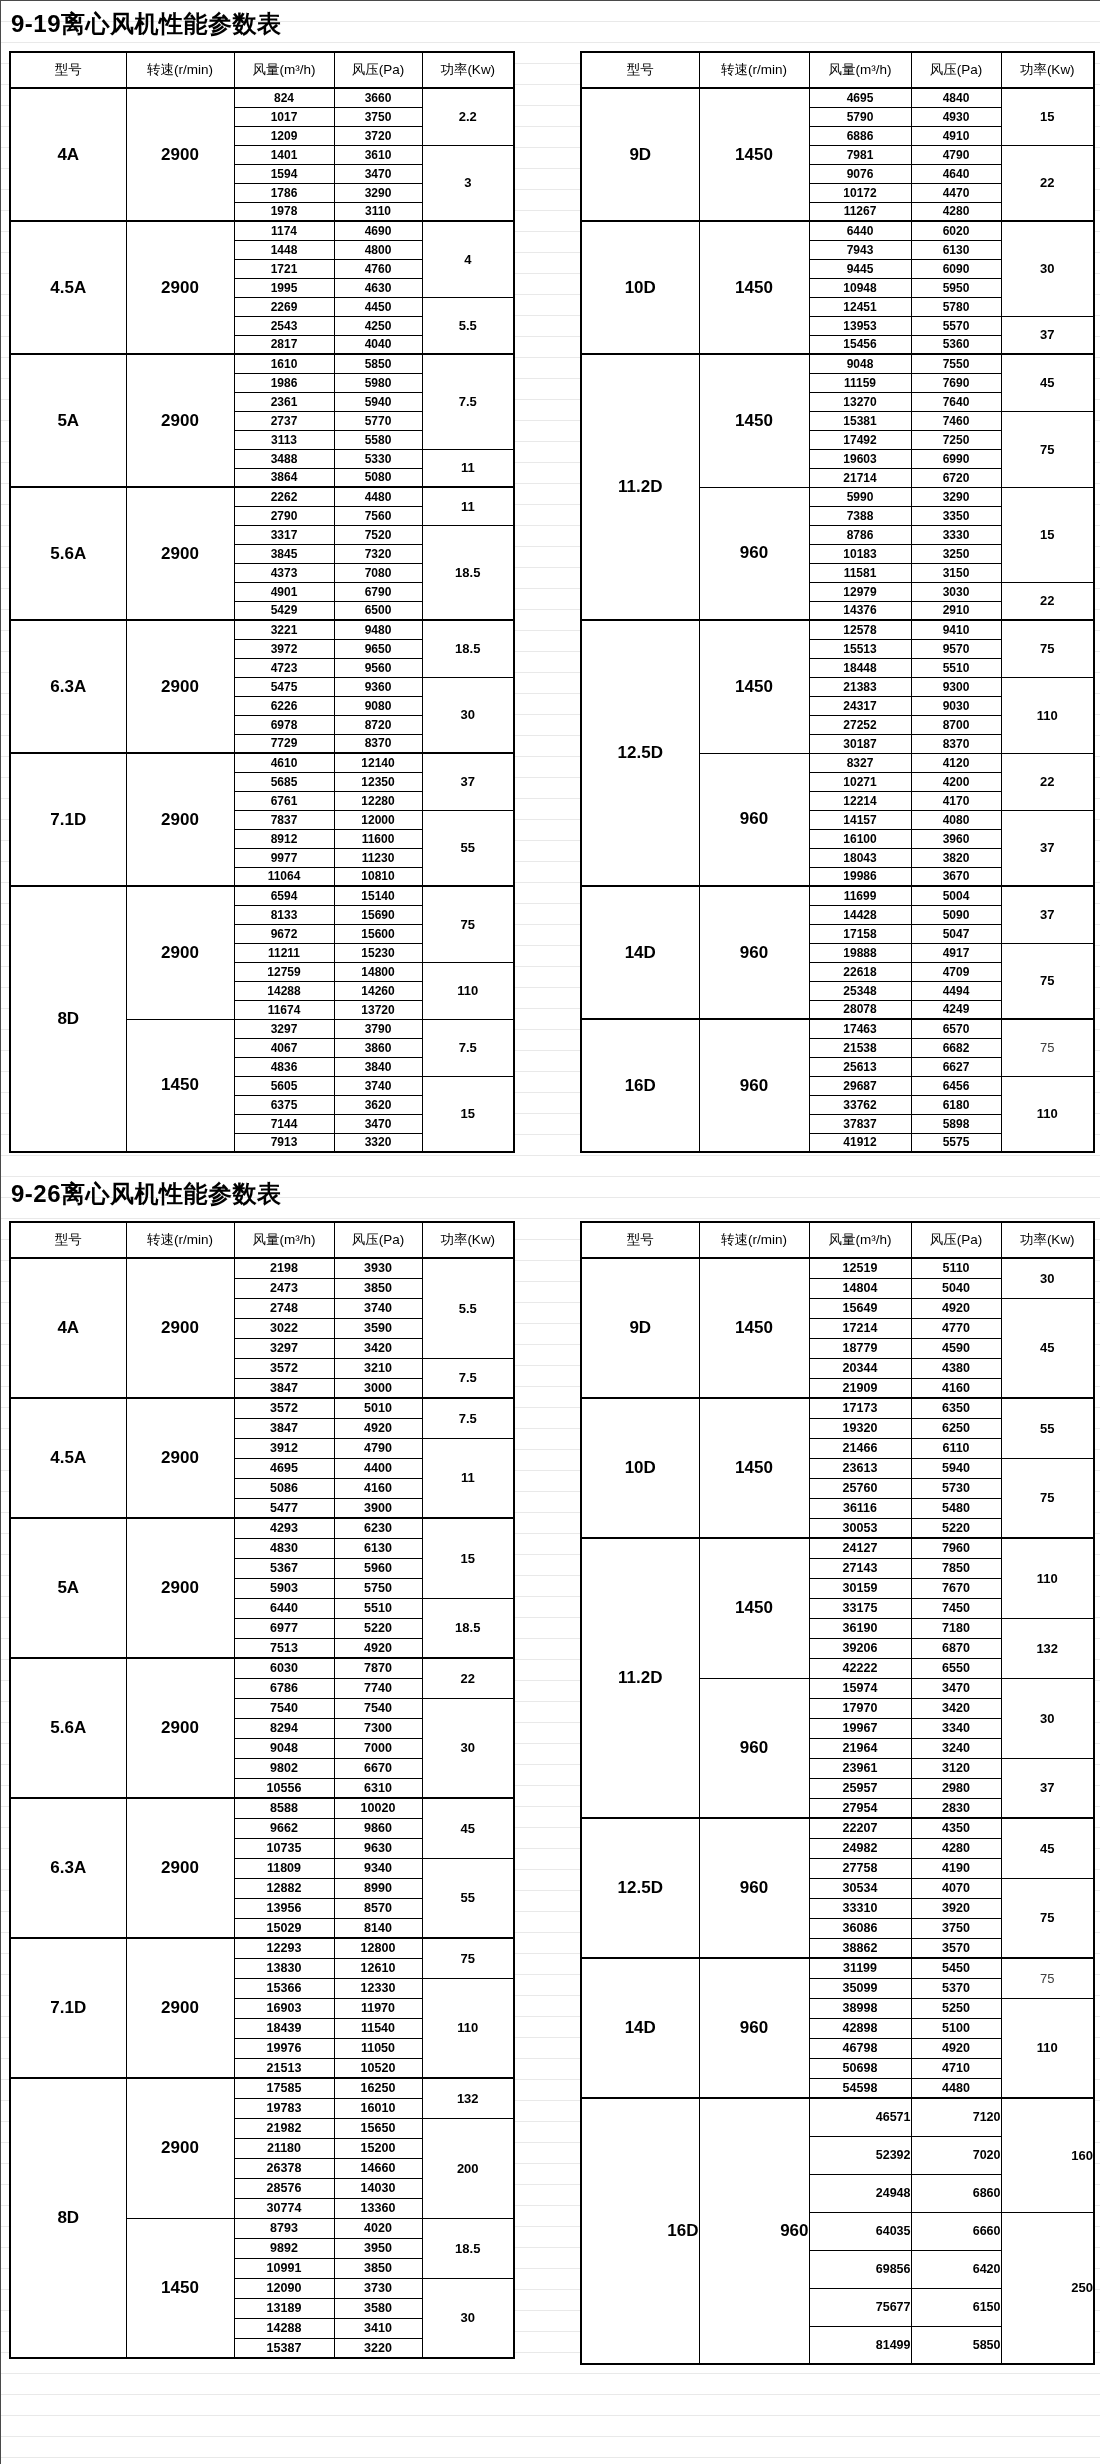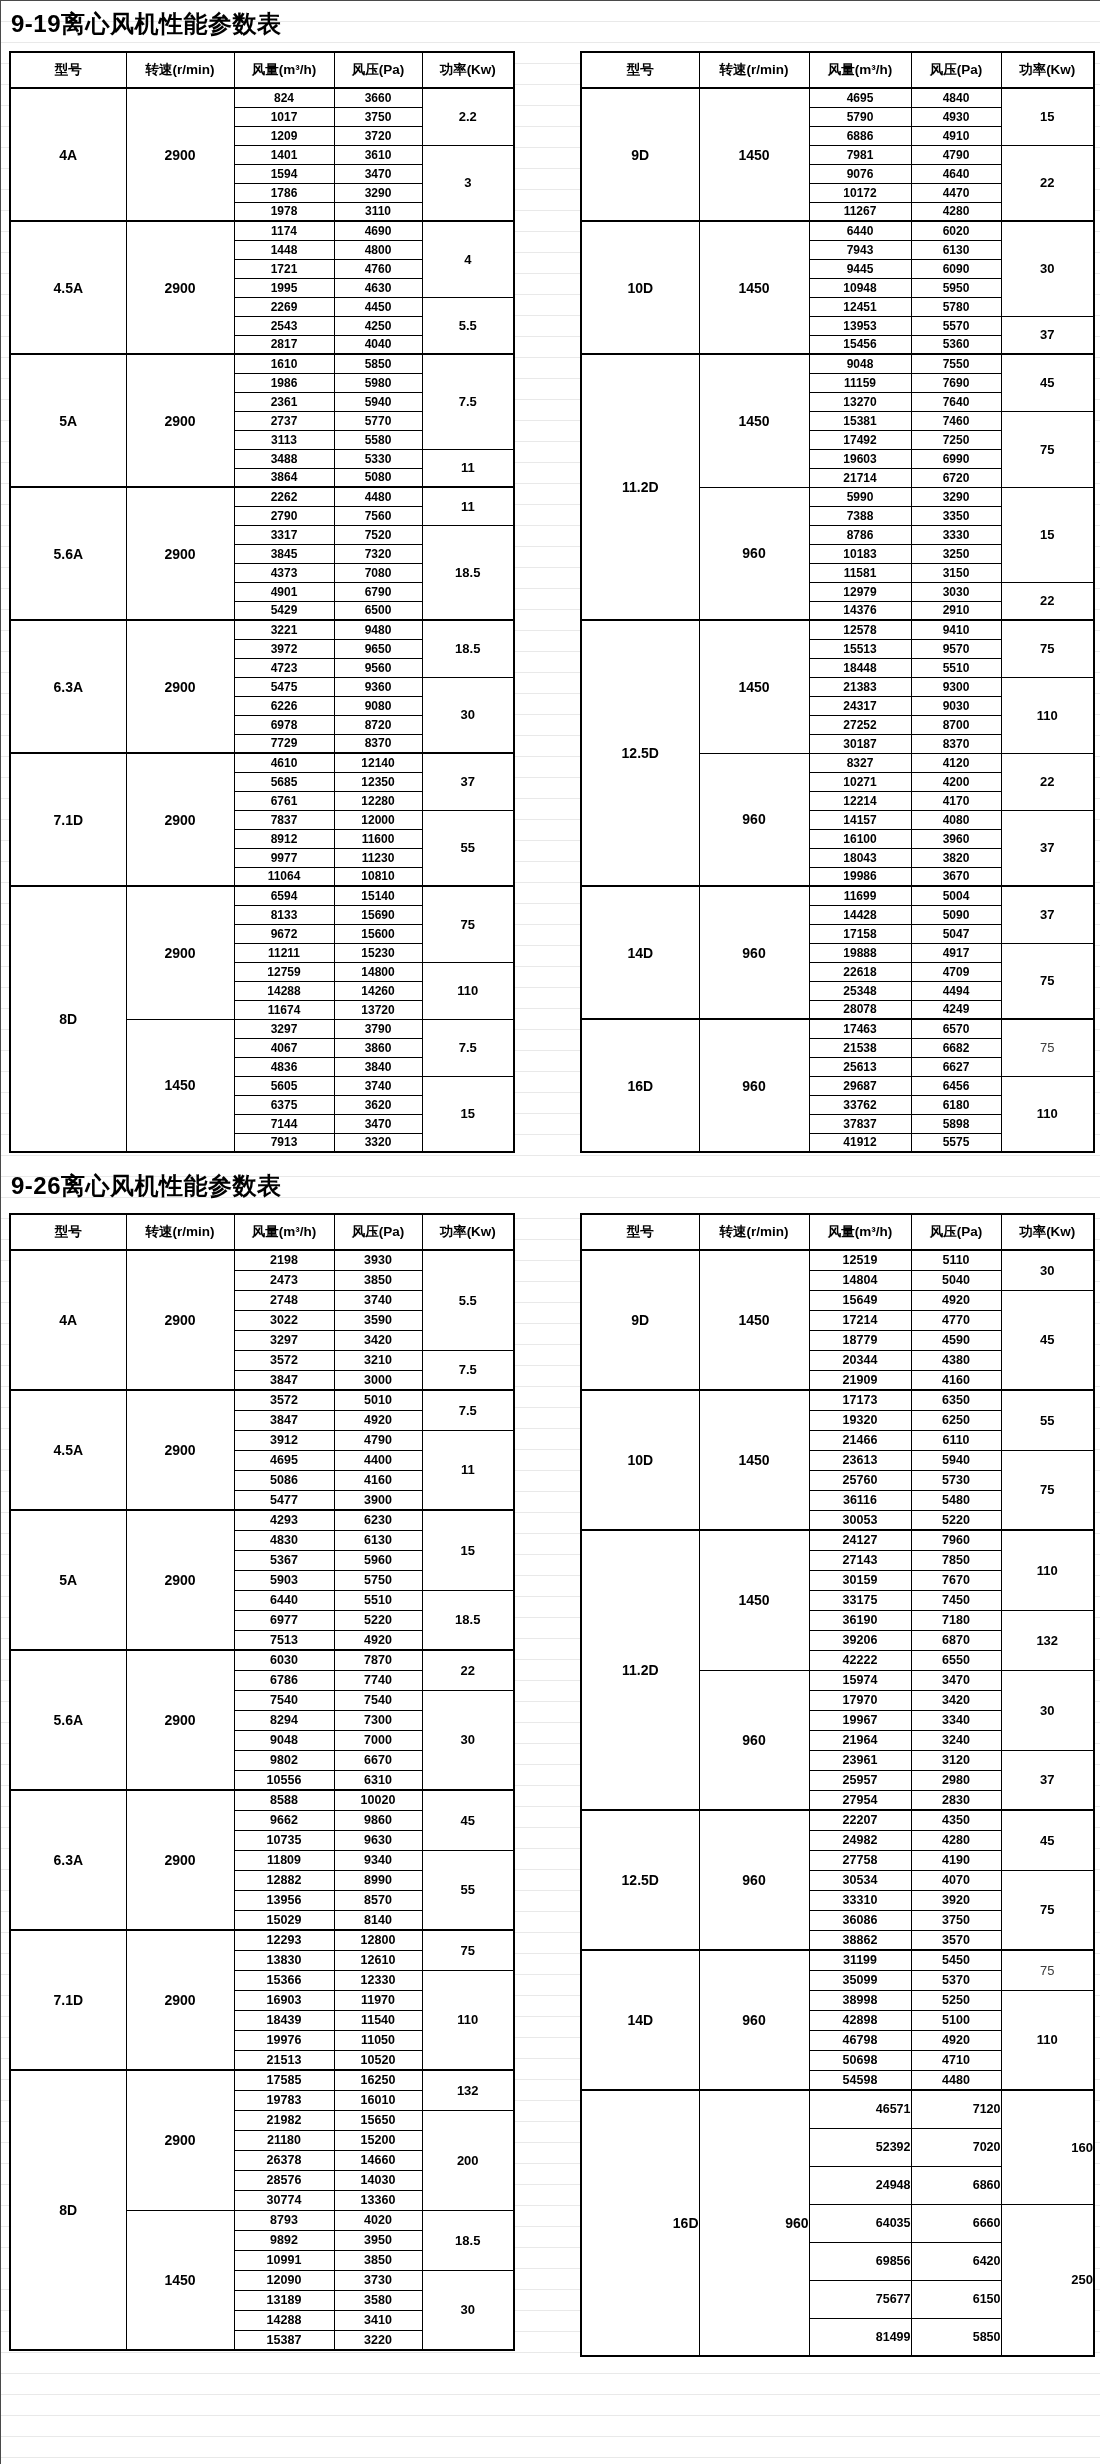--- a/index.html
+++ b/index.html
@@ -14,21 +14,21 @@
     background-image: repeating-linear-gradient(
       to bottom,
       transparent 0, transparent 20px,
       #e9e9e9 20px, #e9e9e9 21px);
     border-top: 1px solid #4a4a4a;
     border-left: 1px solid #4a4a4a;
     padding: 6px 0 0 4px;
     overflow: hidden;
   }
   .sect { margin-left: 4px; }
-  .sect + .sect { margin-top: 18px; }
+  .sect + .sect { margin-top: 26px; }
   .title {
     margin: 2px 0 0 2px;
     font-size: 24px;
     line-height: 30px;
     font-weight: 700;
     letter-spacing: 0.5px;
   }
   .pair {
     display: flex;
     align-items: flex-start;
@@ -47,33 +47,33 @@
     border: 1px solid #000;
     background: #fff;
     text-align: center;
     vertical-align: middle;
     padding: 0;
     overflow: hidden;
   }
   .tbl thead th {
     height: 36px;
     font-size: 13.5px;
-    font-weight: 700;
+    font-weight: 400;
     border-bottom-width: 2px;
     text-align: center;
   }
   .tbl td {
     font-size: 12.5px;
     font-weight: 700;
   }
   .t1 td { height: 19px; font-size: 12px; }
   .t2 td { height: 20px; }
   tr.tall > td { height: 38px; text-align: right; }
   tr.g-start > td { border-top-width: 2px; }
-  td.model, td.rpm { font-size: 14px; }
+  td.model, td.rpm { font-size: 17px; }
   td.power { font-size: 13px; }
   td.light { font-weight: 400; color: #3d3d3d; }
 </style>
 </head>
 <body>
 
 <div class="page">
 
   <section class="sect">
     <h1 class="title">9-19离心风机性能参数表</h1>

